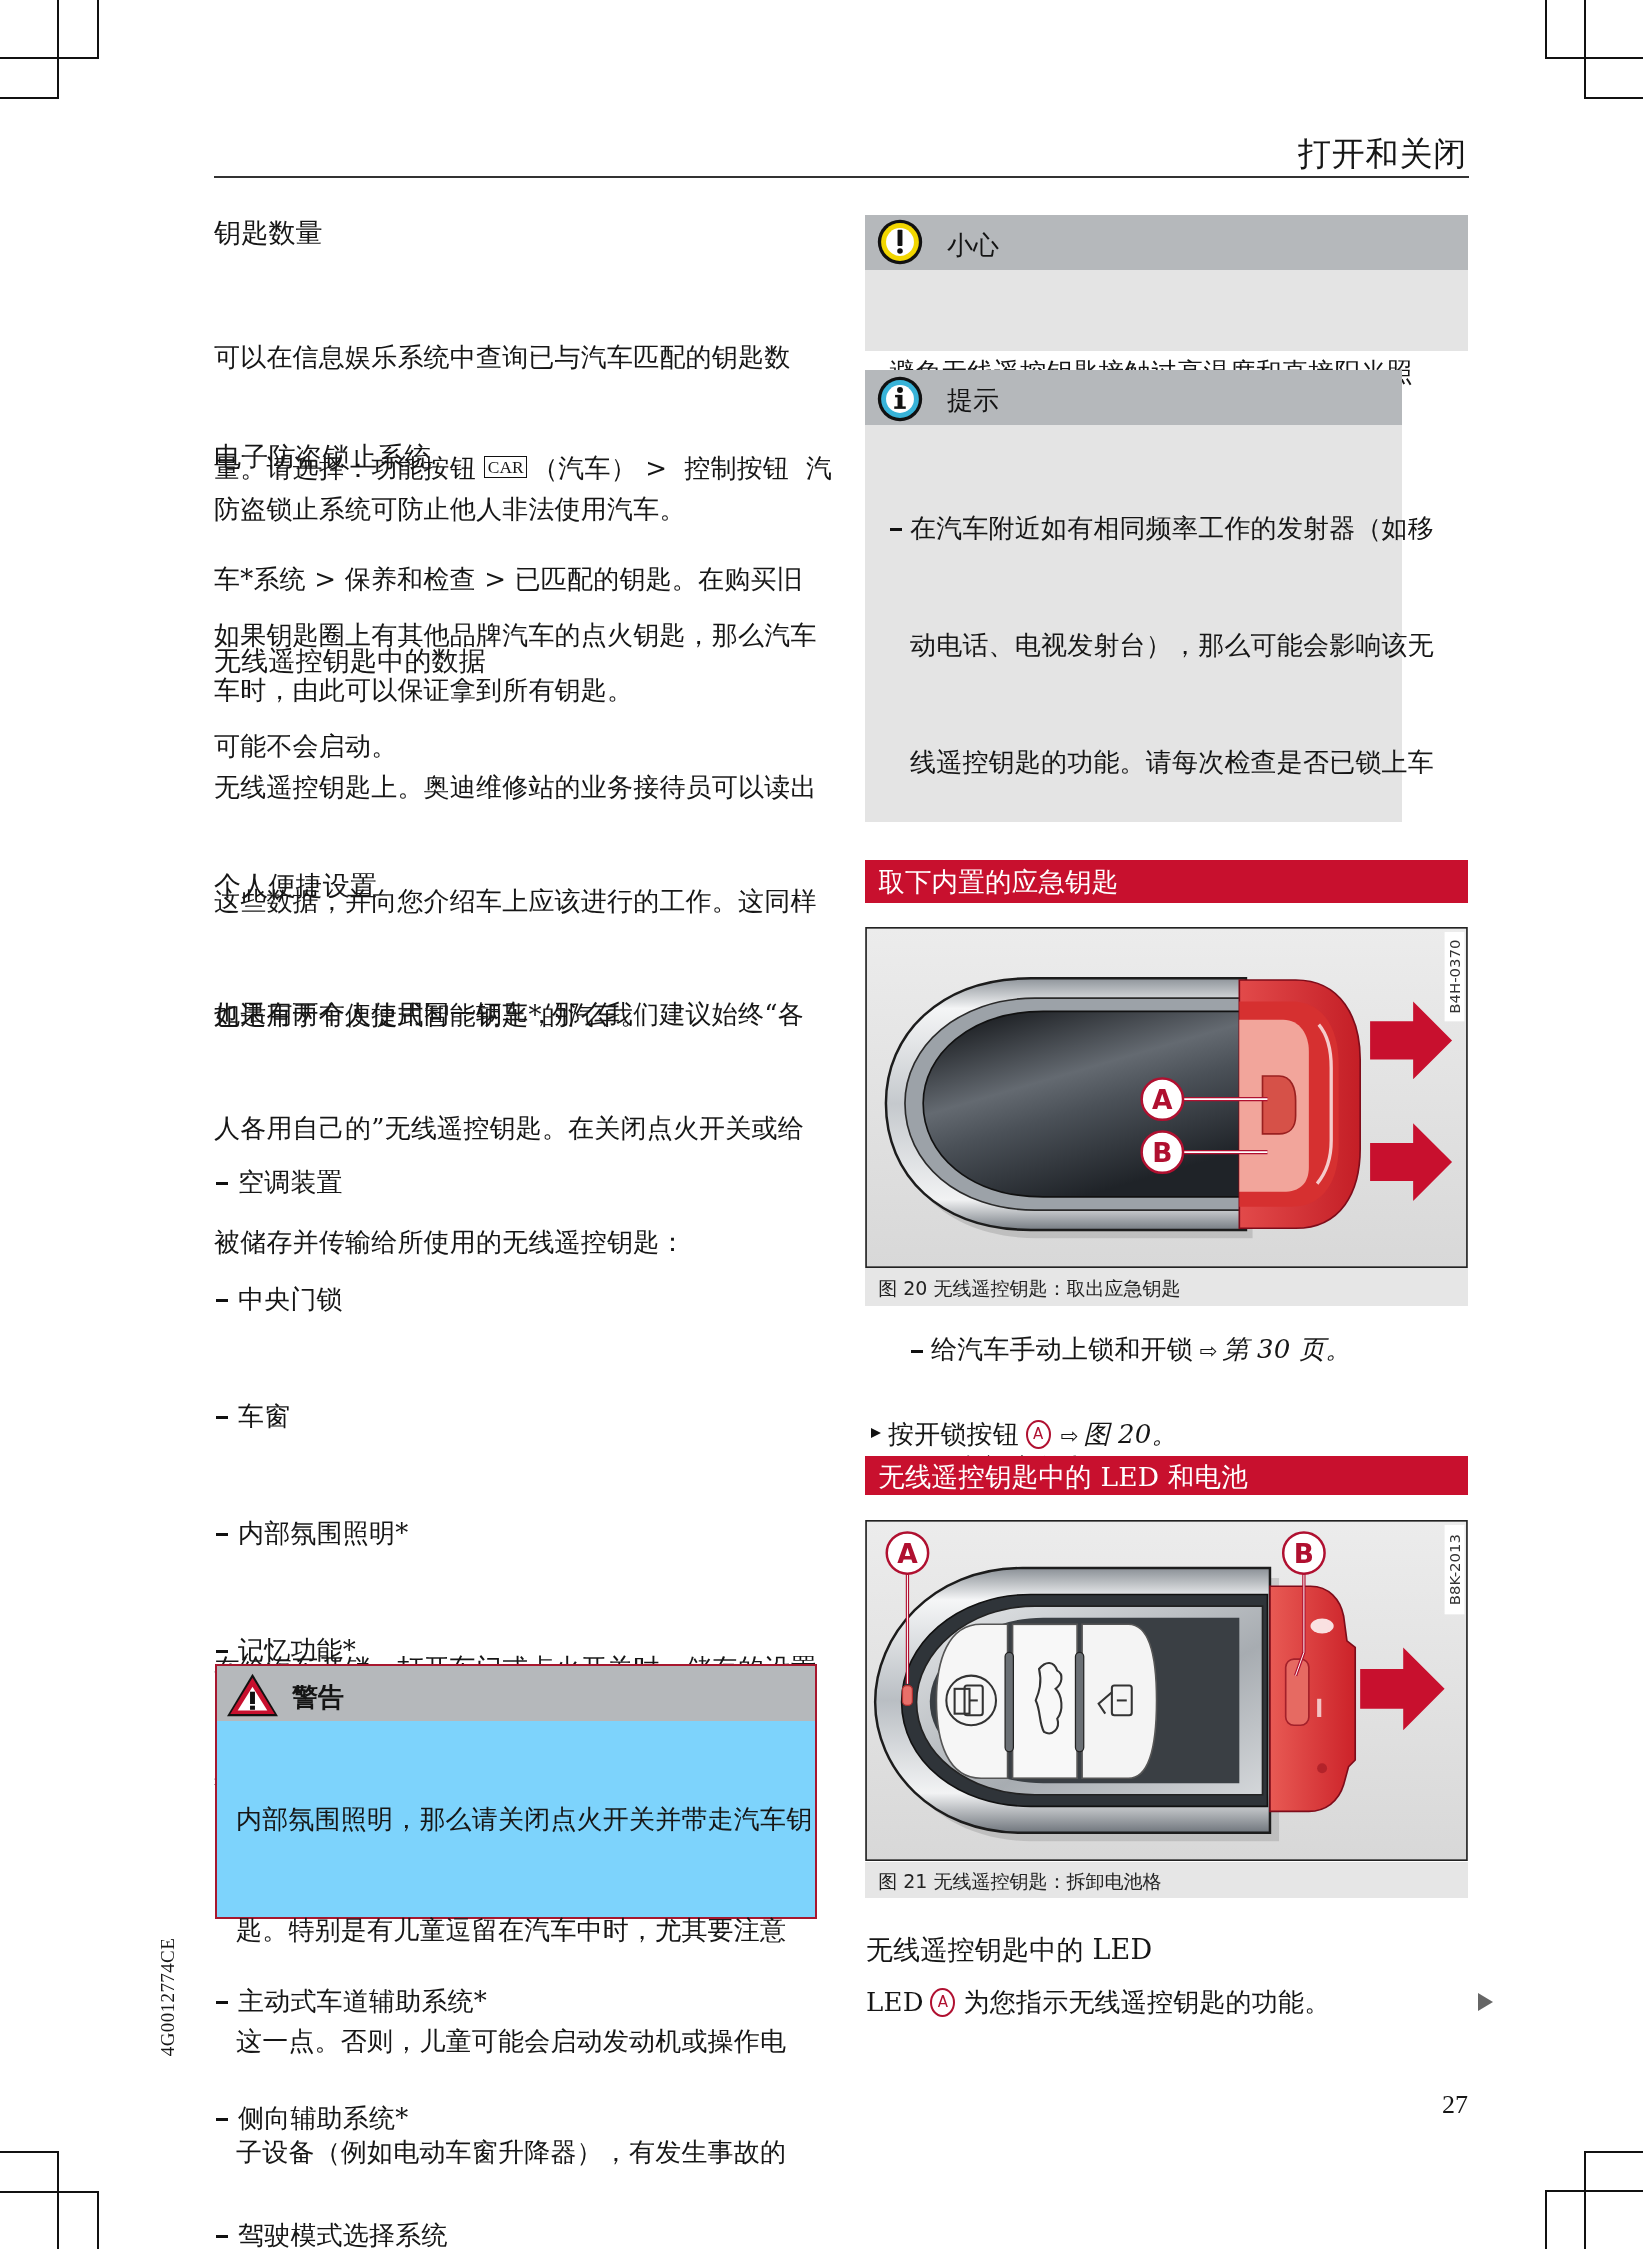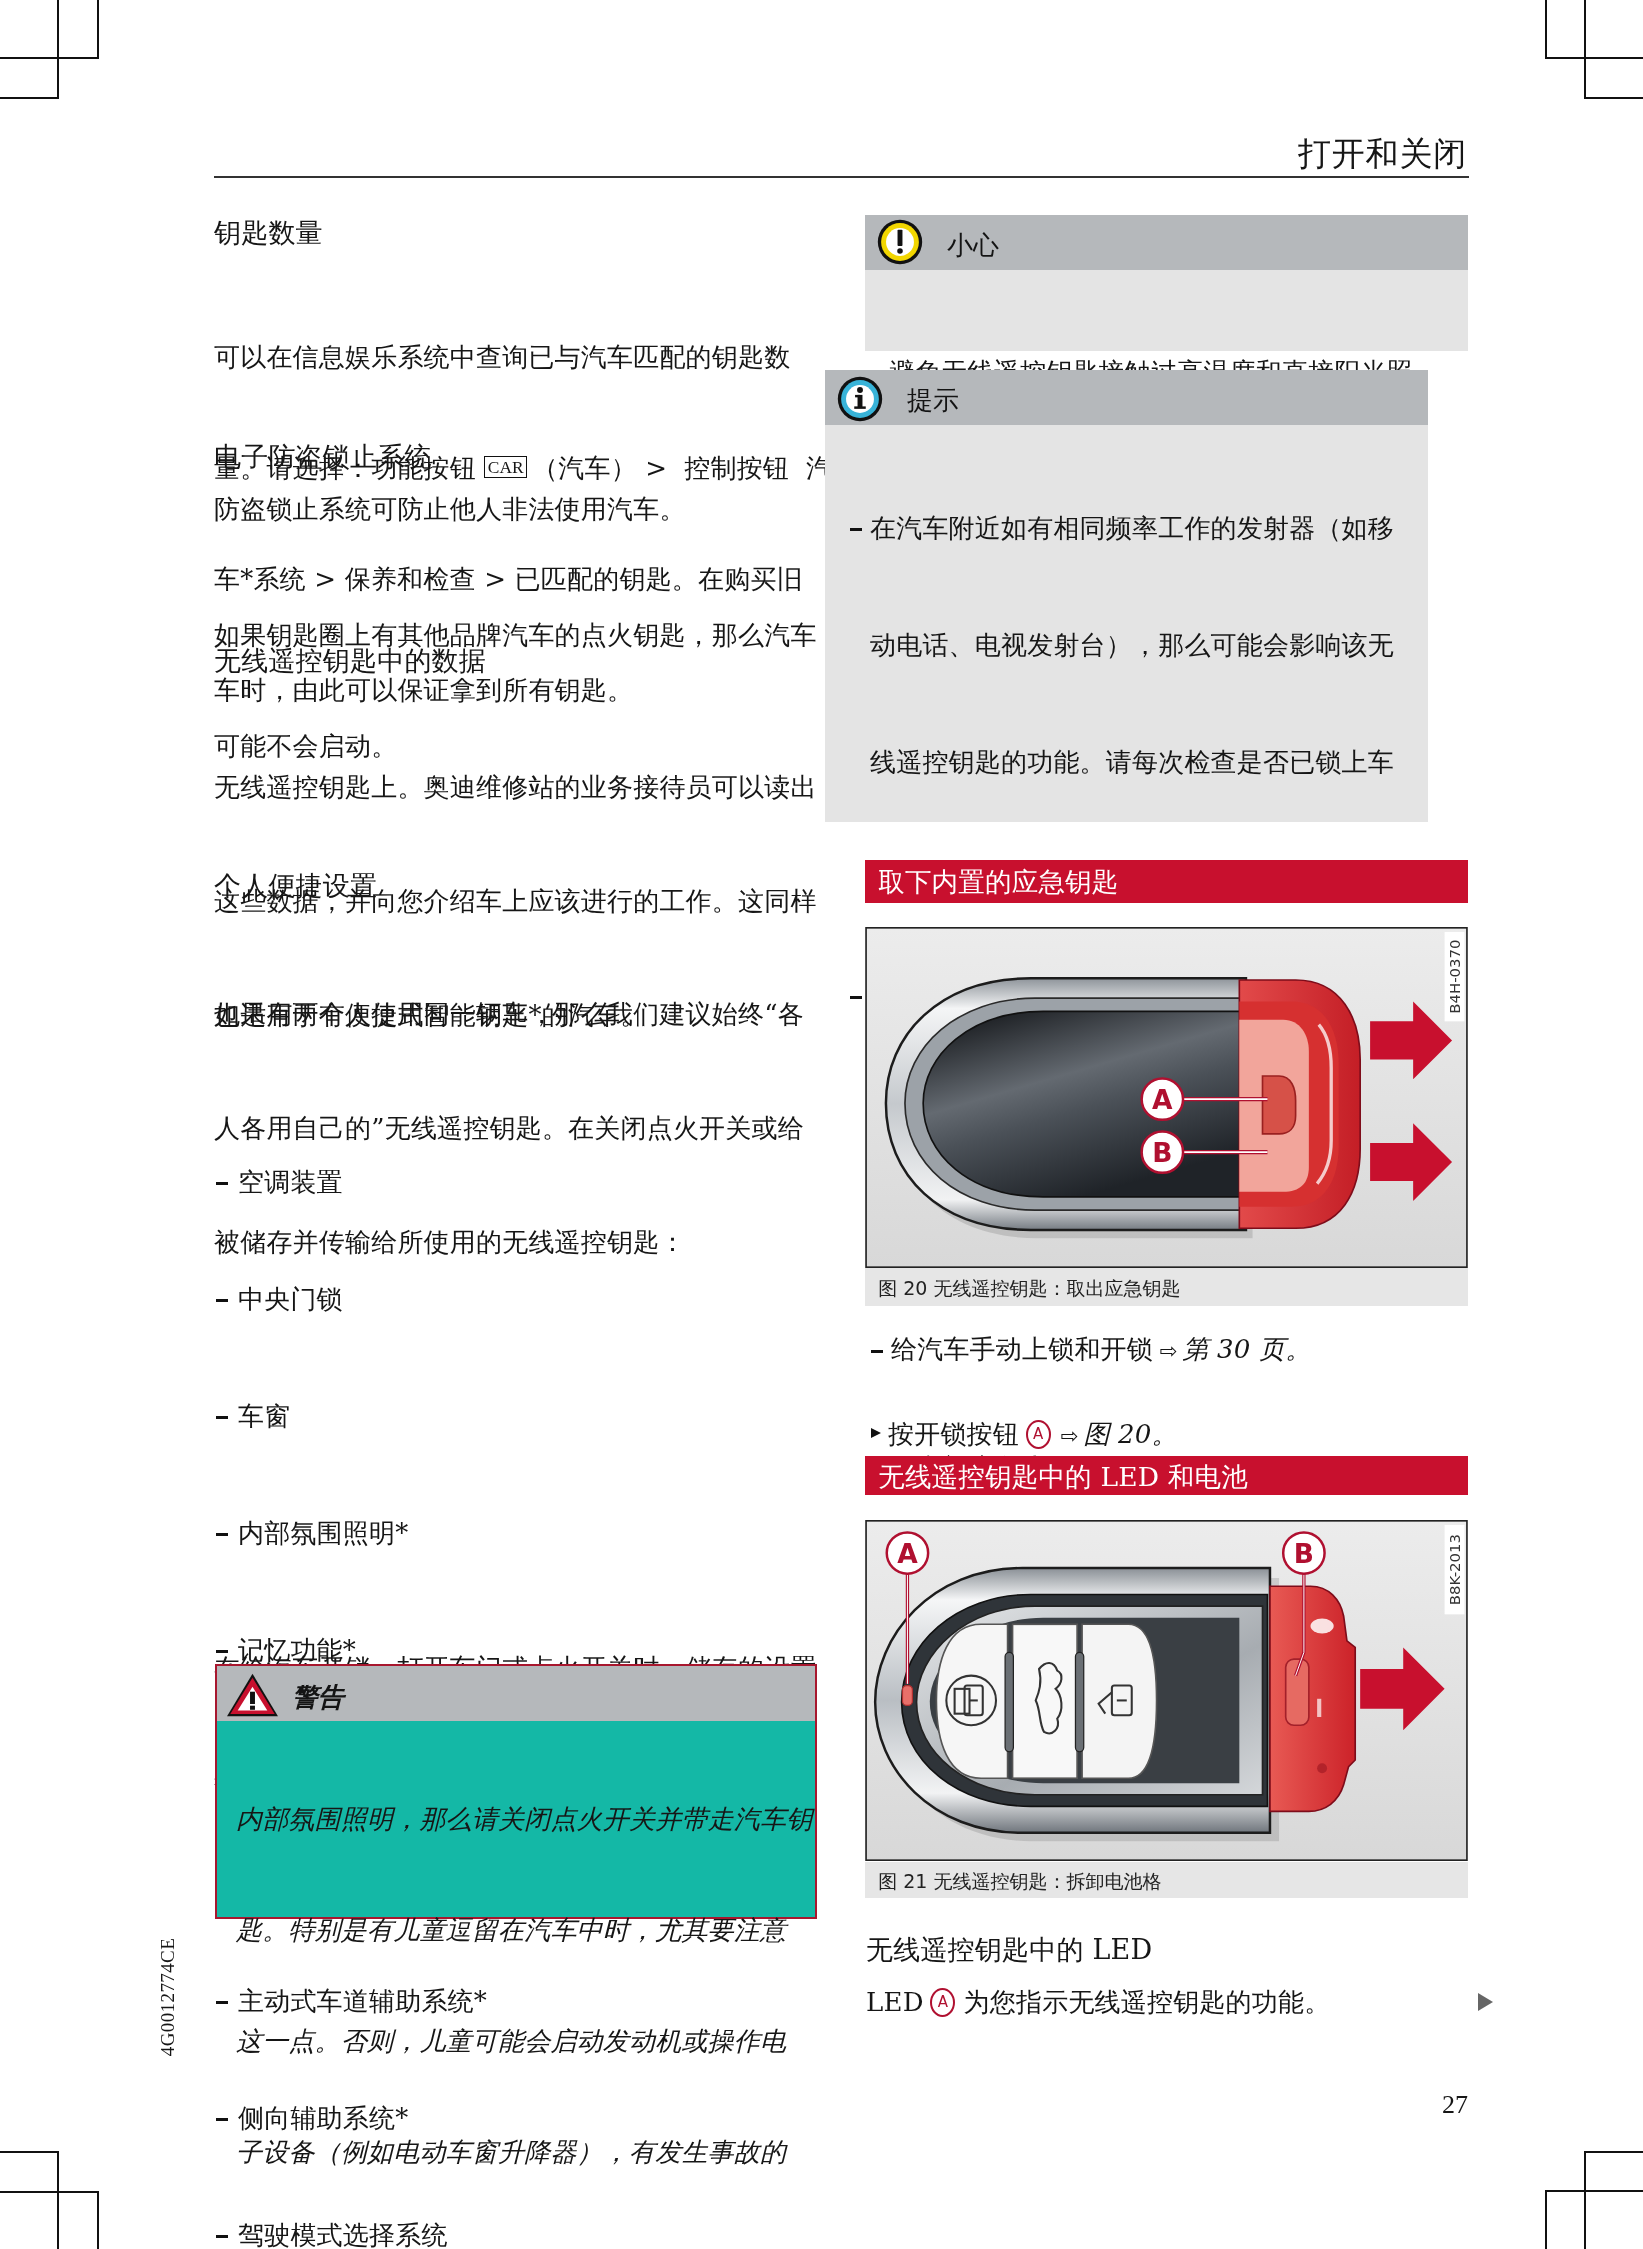--- a/index.html
+++ b/index.html
@@ -6,21 +6,21 @@
 body{width:1644px;height:2250px;position:relative;background:#ffffff;overflow:hidden;
   font-family:"DejaVu Serif","Liberation Serif",serif;color:#161616;}
 .abs{position:absolute;}
 .crop{position:absolute;background:#111;}
 .t31{font-size:26px;letter-spacing:0.2px;white-space:pre;}
 .title{font-size:27px;line-height:33px;white-space:pre;letter-spacing:0.2px;}
 .li{position:relative;white-space:pre;}
 .dash{position:absolute;width:12.4px;height:3.3px;background:#111;top:50%;margin-top:-0.8px;}
 .box-head{position:absolute;left:0;top:0;right:0;height:55px;background:#b5b8bb;}
 .box-title{font-family:"DejaVu Sans","Liberation Sans",sans-serif;font-size:26px;line-height:30px;color:#141414;white-space:pre;}
-.warn{box-sizing:border-box;border:2.5px solid #a8172e;background:#14b8a6;font-style:italic;}
+.warn{box-sizing:border-box;border:2.5px solid #a8172e;background:#7dd3fc;}
 .gbox{background:#e4e4e4;}
 .redbar{background:#c8102e;color:#ffffff;font-size:26.5px;white-space:pre;padding-left:13.2px;box-sizing:border-box;letter-spacing:0.2px;}
 .caption{background:#e6e6e6;font-family:"DejaVu Sans","Liberation Sans",sans-serif;font-size:19px;color:#222;padding-left:13.2px;box-sizing:border-box;white-space:pre;}
 .circ{display:inline-block;box-sizing:border-box;width:25px;height:29px;border:2.5px solid #b01030;border-radius:50%;
   color:#b01030;font-family:"DejaVu Sans","Liberation Sans",sans-serif;font-size:15px;line-height:24px;text-align:center;
   vertical-align:middle;margin:0 8.3px 0 6.6px;letter-spacing:0;position:relative;top:-1.7px;}
 .carbox{display:inline-block;border:1.7px solid #111;font-family:"Liberation Serif",serif;font-size:17.4px;line-height:20px;
   padding:0 2.5px;margin:0 5px 0 8.3px;vertical-align:middle;position:relative;top:-3.3px;letter-spacing:0;}
 .refarrow{font-family:"DejaVu Sans",sans-serif;font-size:21px;margin:0 5px 0 6.6px;}
 .ital{font-style:italic;}
@@ -138,21 +138,21 @@
       <circle cx="28" cy="39" r="3.4" fill="#111"></circle>
     </svg>
     <div class="abs box-title" style="left:82px;top:15px">小心</div>
   </div>
   <div class="abs t31" style="left:24px;top:60px;line-height:39px">
     <div class="li">避免无线遥控钥匙接触过高温度和直接阳光照</div>
     <div class="li">射。</div>
   </div>
 </div>
 
-<div class="abs gbox" style="left:825px;top:370px;width:603px;height:452px">
+<div class="abs gbox" style="left:865px;top:370px;width:537px;height:452px">
   <div class="box-head">
     <svg class="abs" style="left:12.4px;top:5.8px" width="46" height="46" viewBox="0 0 56 56">
       <circle cx="28" cy="28" r="27" fill="#111"></circle>
       <circle cx="28" cy="28" r="23" fill="#38b3d8"></circle>
       <circle cx="28" cy="28" r="17" fill="#ffffff"></circle>
       <circle cx="28" cy="17" r="3.6" fill="#111"></circle>
       <rect x="25" y="23" width="6" height="16" fill="#111"></rect>
       <rect x="22" y="23" width="6" height="3" fill="#111"></rect>
       <rect x="21" y="37" width="14" height="3" fill="#111"></rect>
     </svg>

